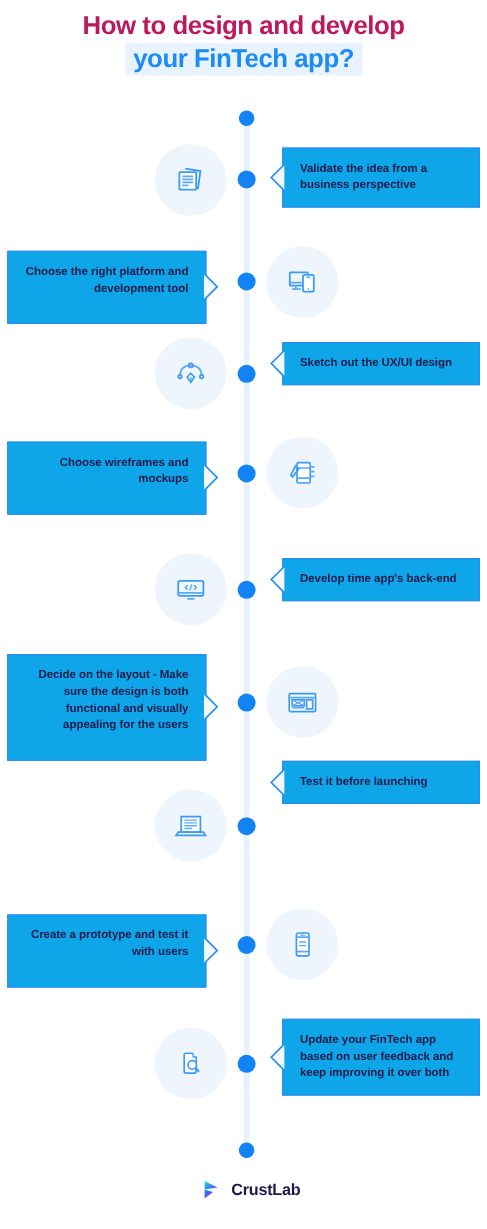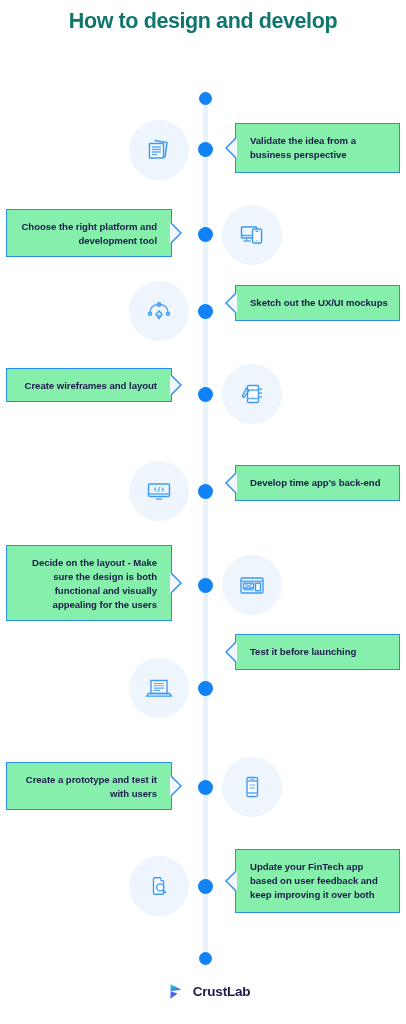--- a/index.html
+++ b/index.html
@@ -12,21 +12,21 @@
   }
   
   .title-wrap{
     padding-top:8px;
     text-align:center;
   }
   .title-line1{
     display:block;
     font-size:21.5px;
     font-weight:bold;
-    color:#0f766e;
+    color:#be185d;
     letter-spacing:-0.4px;
     line-height:1.28;
   }
   .title-line2-outer{display:block;line-height:1.28;}
   .title-line2{
     display:inline-block;
     font-size:21.5px;
     font-weight:bold;
     color:#1c8bf9;
     background:#e8f3fe;
@@ -66,34 +66,34 @@
     justify-content:center;
   }
   .icon-circle.left{left:129px;}
   .icon-circle.right{left:222px;}
 
   
   .card{
     position:absolute;
     box-sizing:border-box;
     border:1px solid #2a8ef0;
-    background:#86efac;
+    background:#0ea5e9;
     display:flex;
     align-items:center;
   }
   .card.right{
     left:235px;
     width:165px;
     padding:10px 8px 10px 14px;
     justify-content:flex-start;
   }
   .card.left{
     left:6px;
     width:166px;
-    padding:10px 14px 8px 8px;
+    padding:10px 14px 21px 8px;
     justify-content:flex-end;
   }
   .card .txt{
     font-size:9.6px;
     font-weight:bold;
     color:#1b1b4b;
     line-height:1.45;
     letter-spacing:-0.05px;
   }
   .card.right .txt{text-align:left;}
@@ -162,20 +162,23 @@
     color:#1b1b4b;
     letter-spacing:-0.2px;
   }
   svg{display:block;}
 </style>
 </head>
 <body>
 
 <div class="title-wrap">
   <span class="title-line1">How to design and develop</span>
+  <span class="title-line2-outer">
+    <span class="title-line2">your FinTech app?</span>
+  </span>
 </div>
 
 <div class="timeline"></div>
 
 <div class="dot small" style="top:92px;"></div>
 <div class="dot" style="top:142px;"></div>
 <div class="dot" style="top:227px;"></div>
 <div class="dot" style="top:304px;"></div>
 <div class="dot" style="top:387px;"></div>
 <div class="dot" style="top:484px;"></div>
@@ -218,36 +221,36 @@
       <path d="M6 17.5C6 11 10 8.5 15 8.5s9 2.5 9 9" stroke="#5aa9f7"></path>
       <circle cx="15" cy="8.5" r="1.7"></circle>
       <circle cx="6" cy="17.8" r="1.5"></circle>
       <circle cx="24" cy="17.8" r="1.5"></circle>
       <path d="M15 15l3 3.2-3 4.3-3-4.3z"></path>
       <path d="M15 18.5v2" stroke="#5aa9f7"></path>
     </svg>
   </span>
 </div>
 <div class="card right" style="top:285px;">
-  <span class="txt">Sketch out the UX/UI mockups</span>
+  <span class="txt">Sketch out the UX/UI design</span>
 </div>
 
 <div class="icon-circle right" style="top:364px;">
   <span>
     <svg width="30" height="30" viewBox="0 0 30 30" fill="none" stroke="#3d9bf5" stroke-width="1.4">
       <rect x="10.5" y="6.5" width="11" height="17" rx="1.3" fill="#fff"></rect>
       <path d="M10.5 11h11M10.5 19.5h11" stroke="#5aa9f7"></path>
       <path d="M21.5 10h3.5M21.5 14h3.5M21.5 18h3.5" stroke="#5aa9f7"></path>
       <path d="M6.2 8.2l2.6 2.6-5 6.6-1.4-1.4z" transform="translate(3,1)"></path>
       <path d="M8.5 9.5l1.6 1.6" stroke="#5aa9f7"></path>
     </svg>
   </span>
 </div>
 <div class="card left" style="top:368px;">
-  <span class="txt">Create wireframes and layout</span>
+  <span class="txt">Choose wireframes and mockups</span>
 </div>
 
 <div class="icon-circle left" style="top:461px;">
   <span>
     <svg width="30" height="30" viewBox="0 0 30 30" fill="none" stroke="#3d9bf5" stroke-width="1.5">
       <rect x="4.5" y="8" width="21" height="12.5" rx="1.4"></rect>
       <path d="M4.5 18h21" stroke="#5aa9f7"></path>
       <path d="M12.3 11.6L10.4 13.5l1.9 1.9M17.7 11.6l1.9 1.9-1.9 1.9M15.8 11l-1.6 5" stroke="#5aa9f7" stroke-width="1.2"></path>
       <path d="M12 23h6" stroke="#5aa9f7"></path>
     </svg>

